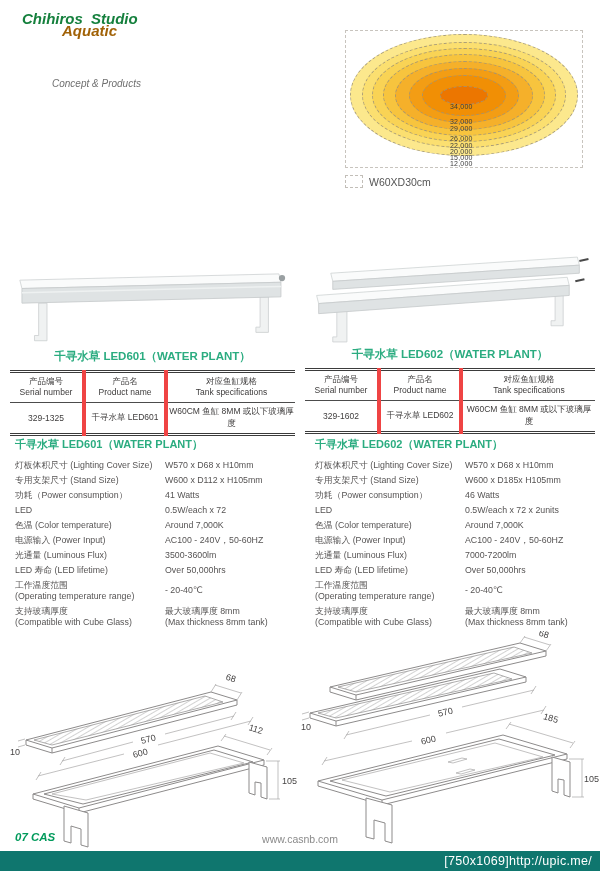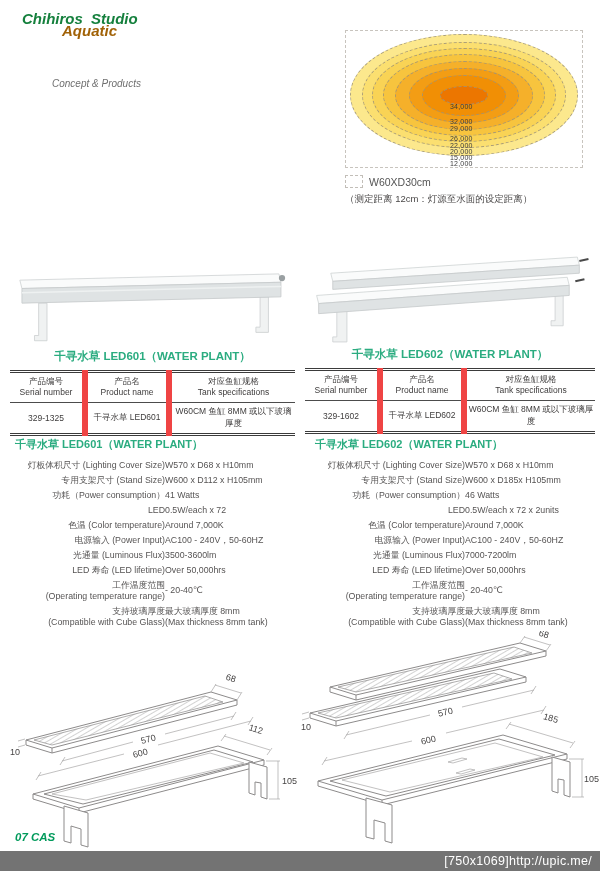--- a/index.html
+++ b/index.html
@@ -25,48 +25,48 @@
 
   
   .product-col{position:absolute;width:285px;}
   .pc-left{left:10px;top:253px;}
   .pc-right{left:305px;top:251px;width:290px;}
   .product-photo{height:94px;}
   .product-title{margin:2px 0 6px;text-align:center;font-size:11.5px;font-weight:bold;color:#2BAC80;}
 
   table.prod-table{width:100%;border-collapse:collapse;border-top:3px double #3b3b3b;border-bottom:3px double #3b3b3b;
                    font-size:8.5px;color:#3e3c3c;text-align:center;table-layout:fixed;}
-  .prod-table th,.prod-table td{border-left:6px solid #ef4444;padding:3px 1px;font-weight:normal;}
+  .prod-table th,.prod-table td{border-left:4px solid #ef4444;padding:3px 1px;font-weight:normal;}
   .prod-table th:first-child,.prod-table td:first-child{border-left:none;}
   .prod-table thead tr{border-bottom:1px solid #4c4c4c;}
   .prod-table th{line-height:1.35;}
   .th-en{display:block;}
   .col-serial{width:70px;} .col-name{width:76px;}
 
   
   .spec-col{position:absolute;top:437px;width:285px;font-size:8.8px;color:#565454;}
   .sc-left{left:15px;} .sc-right{left:315px;}
   .spec-col h4{margin:0 0 8px;font-size:11px;font-weight:bold;color:#2BAC80;}
   .spec-row{display:flex;align-items:center;margin-bottom:4px;line-height:1.25;}
-  .spec-label{width:150px;flex:none;white-space:pre-line;text-align:right;}
+  .spec-label{width:150px;flex:none;white-space:pre-line;}
   .spec-value{flex:1;white-space:pre-line;}
 
   
   .draw{position:absolute;}
   .dw-left{left:8px;top:648px;width:295px;height:200px;}
   .dw-right{left:300px;top:631px;width:300px;height:218px;}
   .ln{stroke:#8d8b8b;fill:none;stroke-width:1;}
   .lnt{stroke:#a8a6a6;fill:none;stroke-width:.7;}
   .face{fill:#fff;stroke:#8d8b8b;stroke-width:1;}
   .dim{font-size:9px;fill:#474545;}
 
   
   .footer-left{position:absolute;left:15px;top:831px;font-size:11.5px;font-weight:bold;font-style:italic;color:#009A5B;}
   .footer-center{position:absolute;left:0;top:833px;width:600px;text-align:center;font-size:10.5px;color:#8a8a8a;}
-  .watermark{position:absolute;left:0;bottom:0;width:600px;height:20px;background:#737373;color:#fff;
+  .watermark{position:absolute;left:0;bottom:0;width:600px;height:20px;background:#0f766e;color:#fff;
              font-size:12.5px;line-height:20px;text-align:right;padding-right:8px;box-sizing:border-box;letter-spacing:.3px;}
 </style>
 </head>
 <body>
 
 <div class="page">
 
   <div class="logo">
     <div class="l1">Chihiros Studio</div>
     <div class="l2">Aquatic</div>
@@ -93,21 +93,20 @@
           <div class="ring-label" style="top: 111px;">22,000</div>
           <div class="ring-label" style="top: 117px;">20,000</div>
           <div class="ring-label" style="top: 123px;">15,000</div>
           <div class="ring-label" style="top: 129px;">12,000</div>
         </div>
     </div>
     <div class="chart-legend">
       <span class="legend-swatch"></span>
       <span>W60XD30cm</span>
     </div>
-    <div class="chart-caption">（测定距离 12cm：灯源至水面的设定距离）</div>
   </div>
 
   <div class="product-col pc-left">
     <div class="product-photo">
       <svg width="285" height="94" viewBox="0 0 270 90">
         <polygon points="26,48 34,48 34,84 22,84 22,79 26,79" fill="#f0f2f2" stroke="#ccd0d1" stroke-width="0.8"></polygon>
         <polygon points="238,42 246,42 246,76 234,76 234,71 238,71" fill="#f0f2f2" stroke="#ccd0d1" stroke-width="0.8"></polygon>
         <polygon points="8,26 256,20 258,28 10,34" fill="#fafbfb" stroke="#cfd3d4" stroke-width="0.8"></polygon>
         <polygon points="10,34 258,28 258,42 10,48" fill="#dfe3e4" stroke="#c6cacb" stroke-width="0.8"></polygon>
         <line x1="10" y1="38" x2="258" y2="32" stroke="#eef1f1" stroke-width="1.5"></line>
@@ -372,15 +371,16 @@
       <text class="dim" x="250" y="90" text-anchor="middle" transform="rotate(16 250 90)">185</text>
 
       <line class="lnt" x1="269" y1="128" x2="284" y2="128"></line>
       <line class="lnt" x1="272" y1="166" x2="284" y2="166"></line>
       <line class="lnt" x1="282" y1="128" x2="282" y2="166"></line>
       <text class="dim" x="284" y="151" text-anchor="start">105</text>
     </svg>
   </div>
 
   <div class="footer-left">07 CAS</div>
+  <div class="footer-center">www.casnb.com</div>
   <div class="watermark">[750x1069]http://upic.me/</div>
 
 </div>
 
 </body></html>

